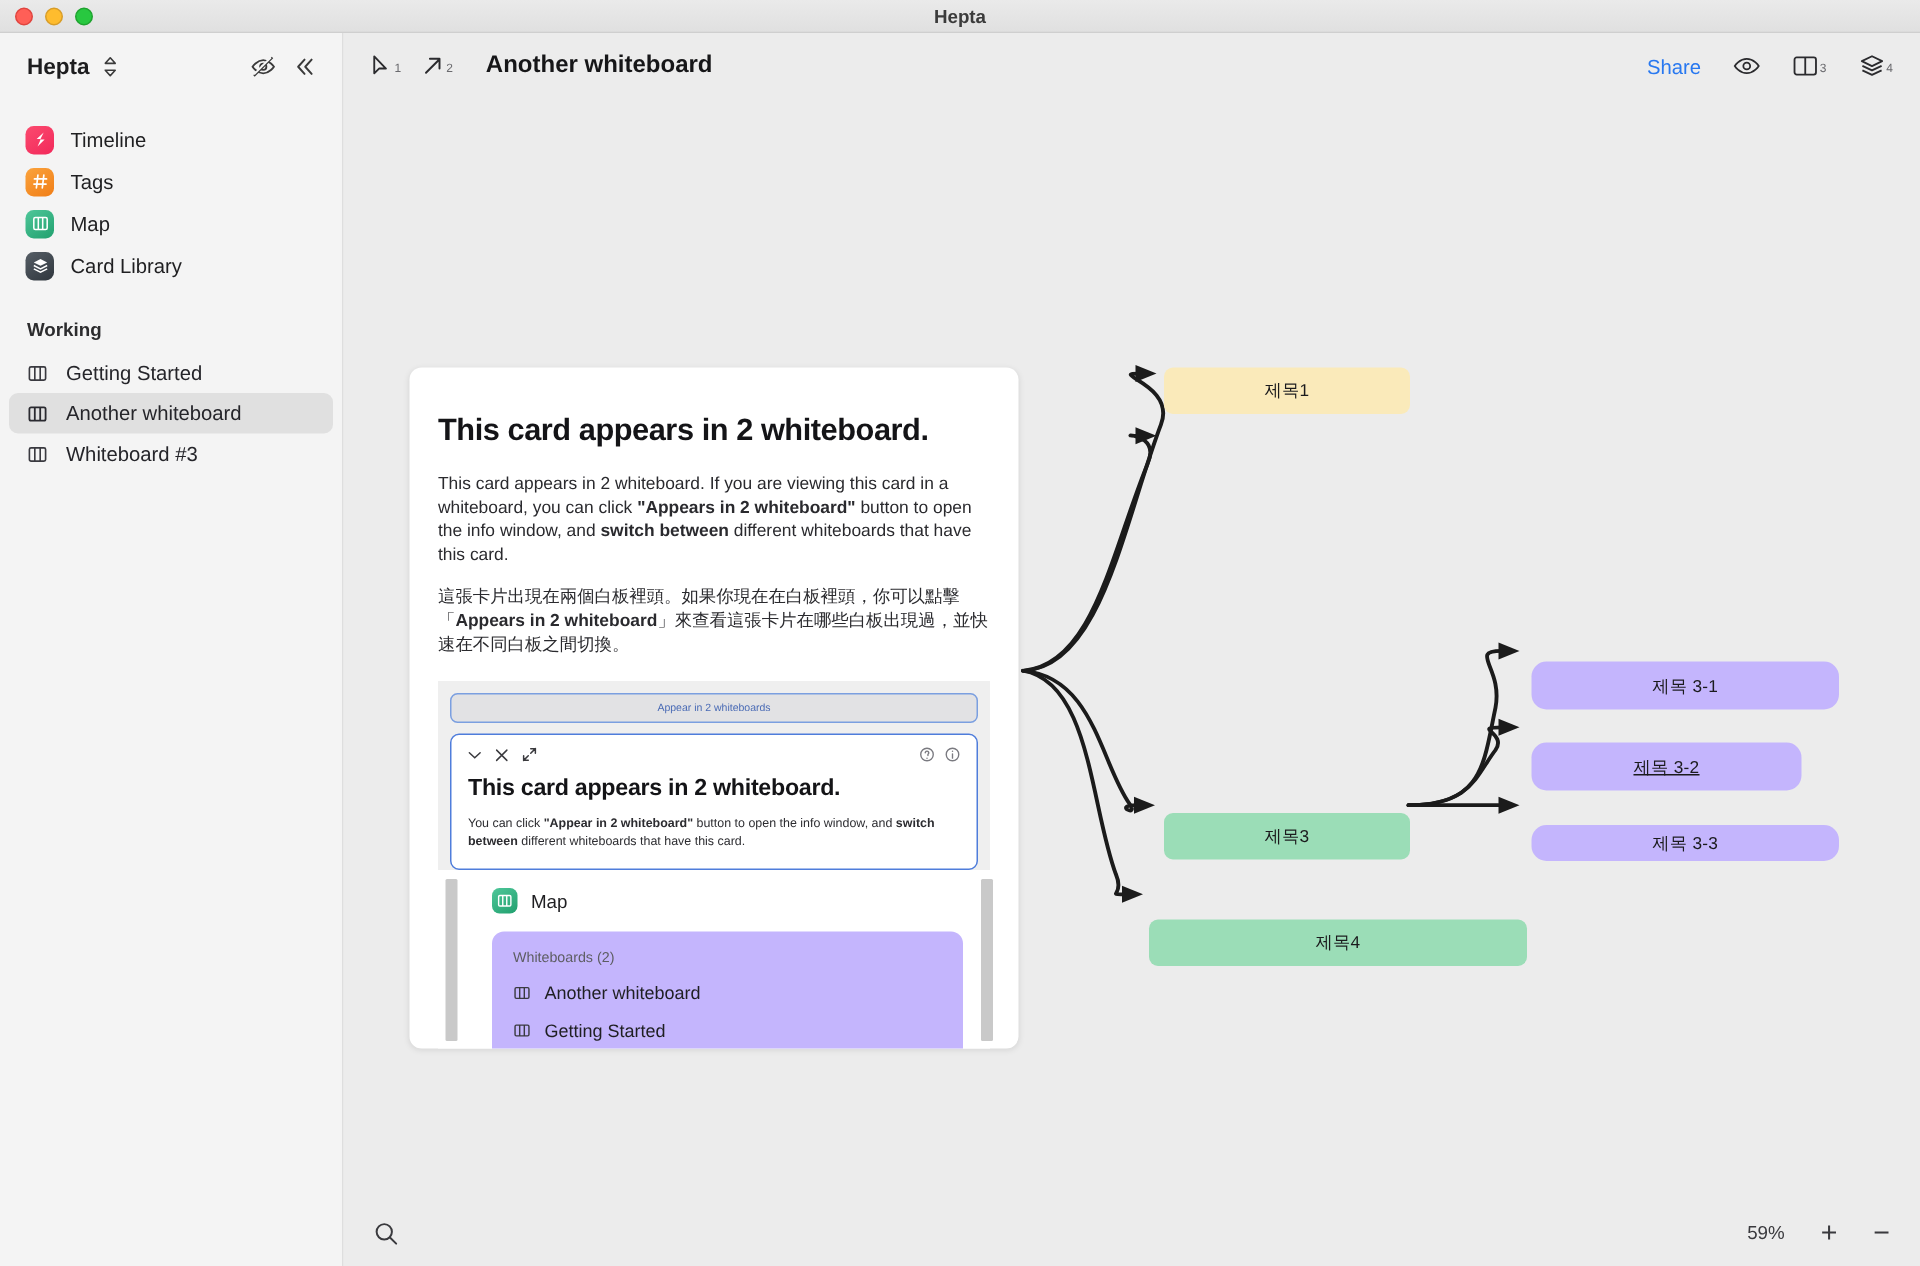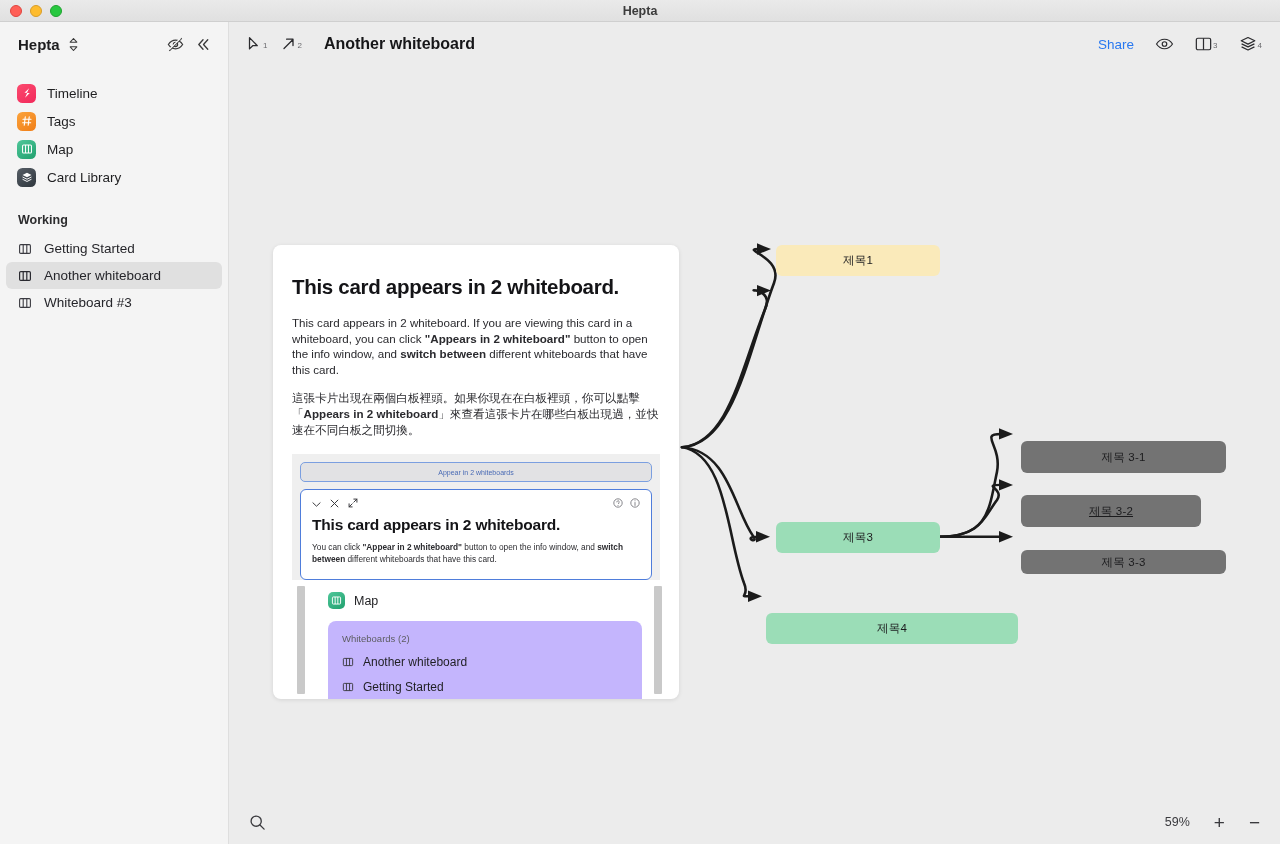--- a/index.html
+++ b/index.html
@@ -131,21 +131,21 @@
   .vbar { position: absolute; width: 8px; background: #c9c9c9; border-radius: 1px; }
 
   
   .node {
     position: absolute; border-radius: 6px;
     display: flex; align-items: center; justify-content: center;
     font-size: 11.5px; color: #1b1b1d; letter-spacing: .2px;
   }
   .node.yellow { background: #faeaba; }
   .node.green  { background: #9bddb7; }
-  .node.blue   { background: #737373; }
+  .node.blue   { background: #c4b5fd; border-radius: 10px; }
 
   svg.edges { position: absolute; left: 0; top: 0; width: 100%; height: 100%; pointer-events: none; }
 
   
   .bottom { height: 44px; display: flex; align-items: center; padding: 0 20px 0 20px; gap: 24px; }
   .bi { color: #3a3a3e; display: flex; align-items: center; }
   .bottom-right { margin-left: auto; display: flex; align-items: center; gap: 24px; }
   .zoomlvl { font-size: 12.5px; color: #3a3a3e; }
   .zbtn { font-size: 19px; color: #3a3a3e; line-height: 1; }
 </style>
@@ -412,21 +412,21 @@
                   </span>
                   <span>Getting Started</span>
                 </div>
               </div>
             </div>
           </div>
         </div>
       </div>
 
       <div class="node yellow" style="left:547px;top:179px;width:164px;height:31px;">제목1</div>
-      <div class="node green" style="left:547px;top:456px;width:164px;height:31px;">제목3</div>
+      <div class="node green" style="left:547px;top:476px;width:164px;height:31px;">제목3</div>
       <div class="node green" style="left:537px;top:547px;width:252px;height:31px;">제목4</div>
       <div class="node blue" style="left:792px;top:375px;width:205px;height:32px;">제목 3-1</div>
       <div class="node blue" style="left:792px;top:429px;width:180px;height:32px;text-decoration:underline;">제목 3-2</div>
       <div class="node blue" style="left:792px;top:484px;width:205px;height:24px;">제목 3-3</div>
     </div>
 
     <div class="bottom">
       <span class="bi">
         <svg width="17" height="17" viewBox="0 0 18 18">
             <circle cx="7.6" cy="7.6" r="5.4" fill="none" stroke="#3a3a3e" stroke-width="1.4"></circle>

